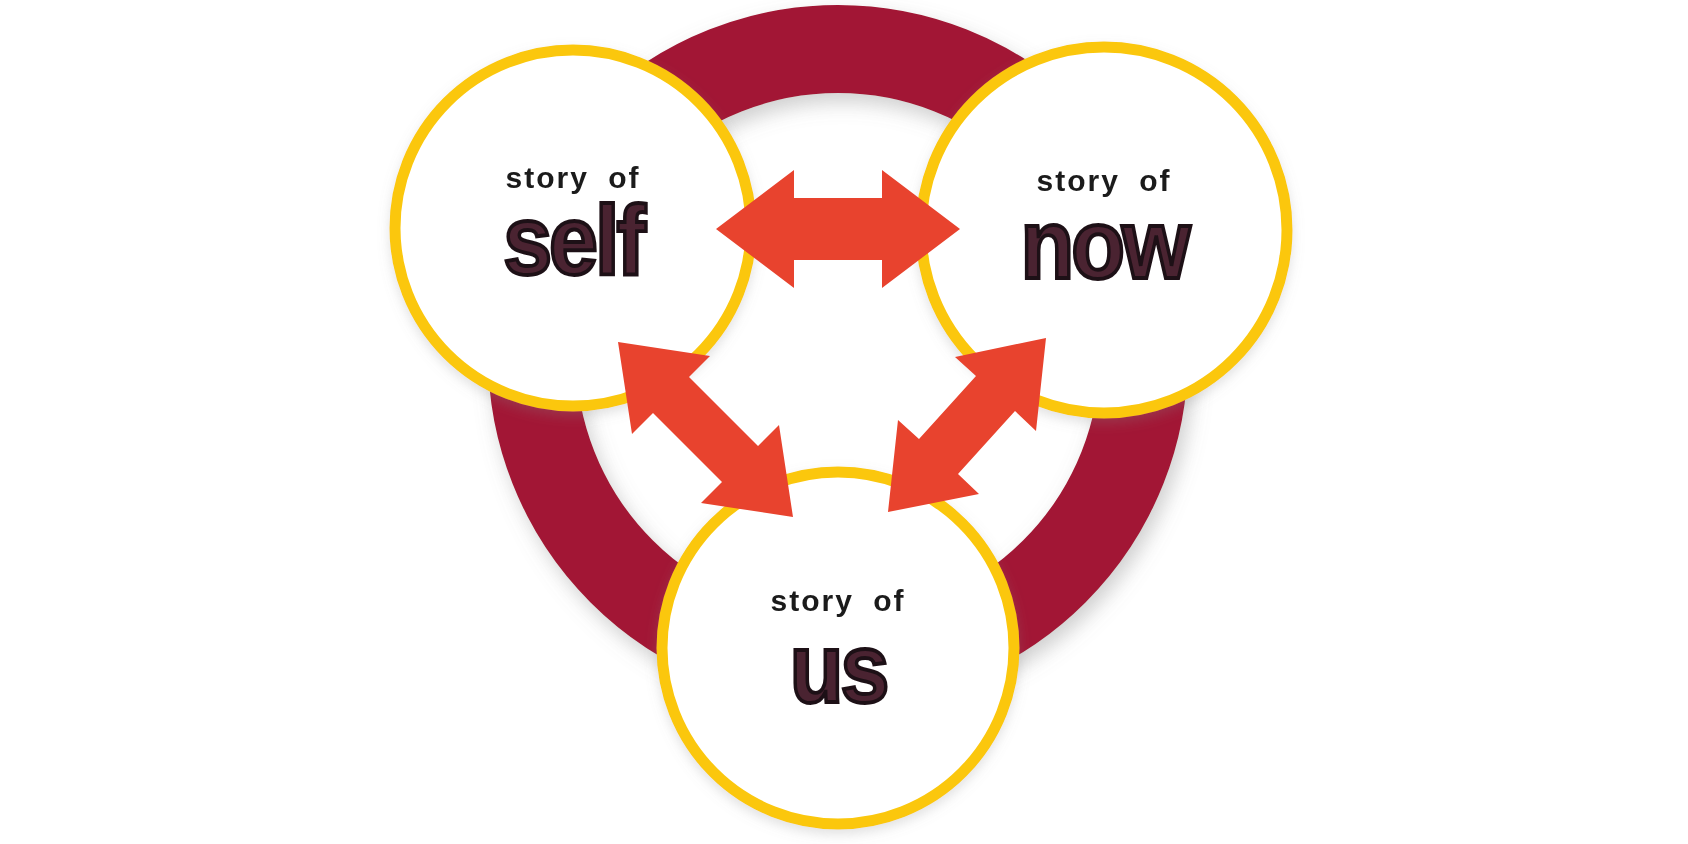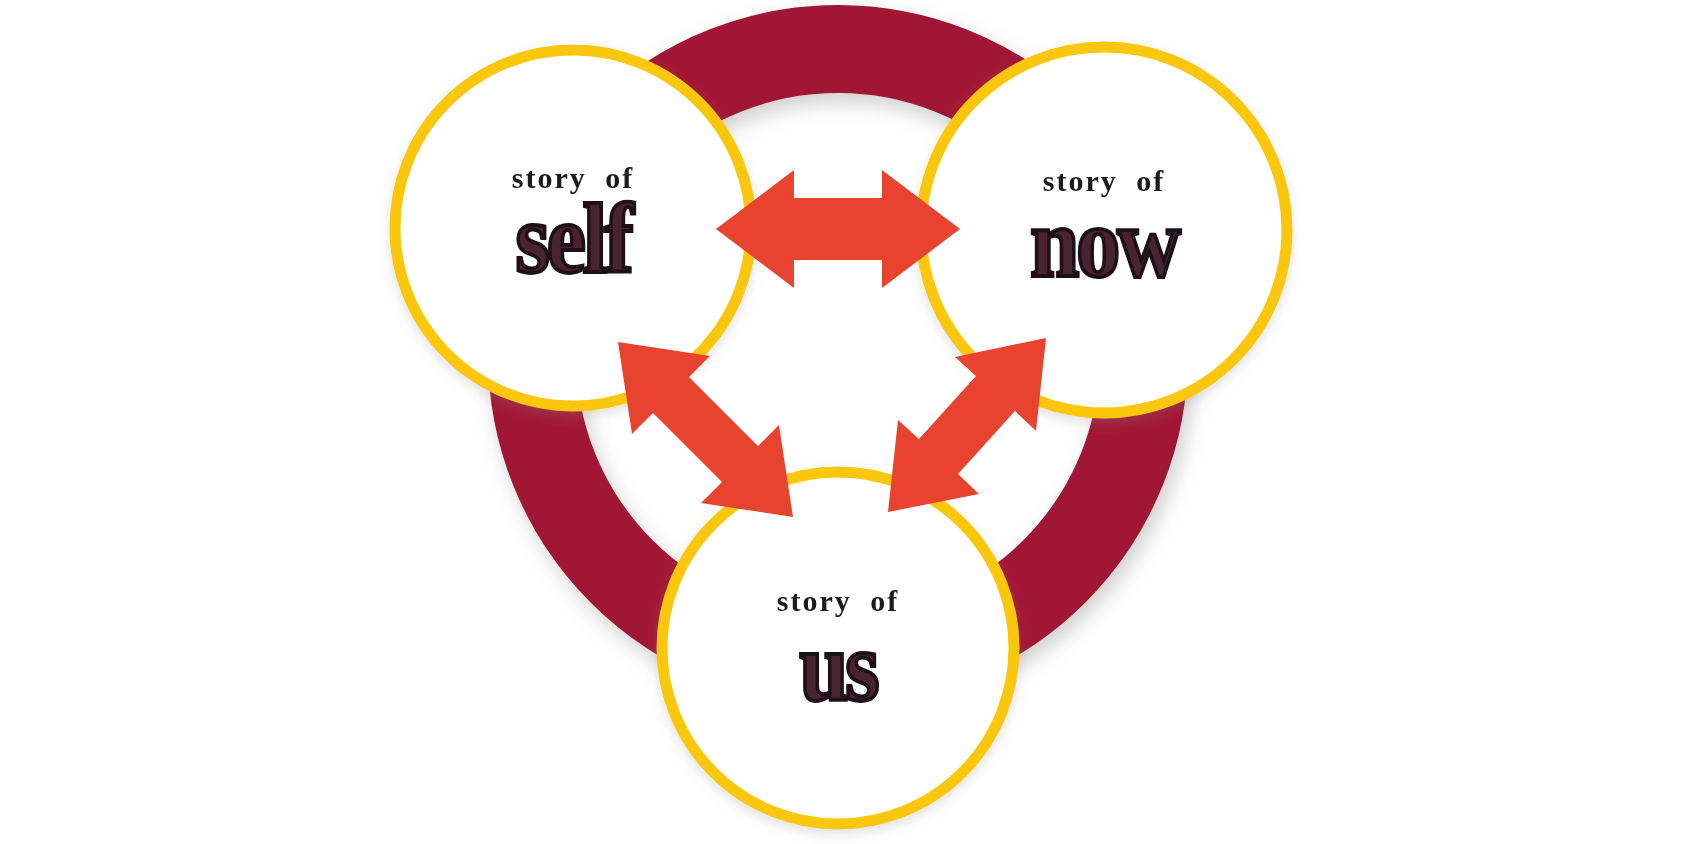--- a/index.html
+++ b/index.html
@@ -6,21 +6,21 @@
     margin: 0;
     padding: 0;
     background: #ffffff;
   }
   .stage {
     position: relative;
     width: 1688px;
     height: 844px;
     overflow: hidden;
     background: var(--background, #ffffff);
-    font-family: Liberation Serif, serif;
+    font-family: Liberation Sans, sans-serif;
   }
   .stage svg {
     position: absolute;
     left: 0;
     top: 0;
   }
   .ring {
     fill: none;
     stroke: var(--ring, #a21936);
   }

